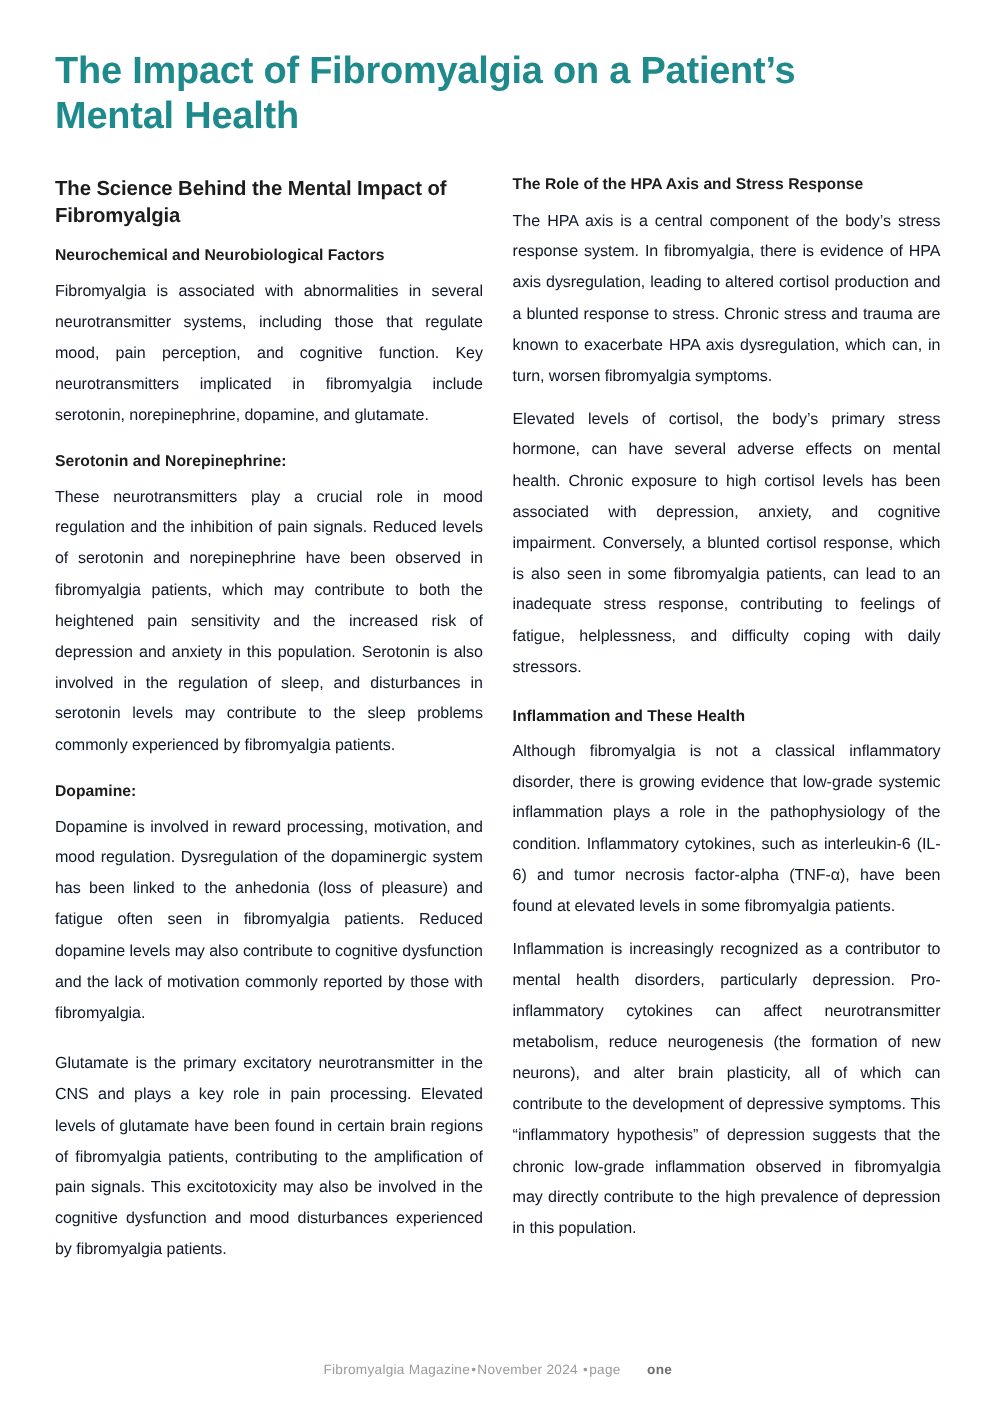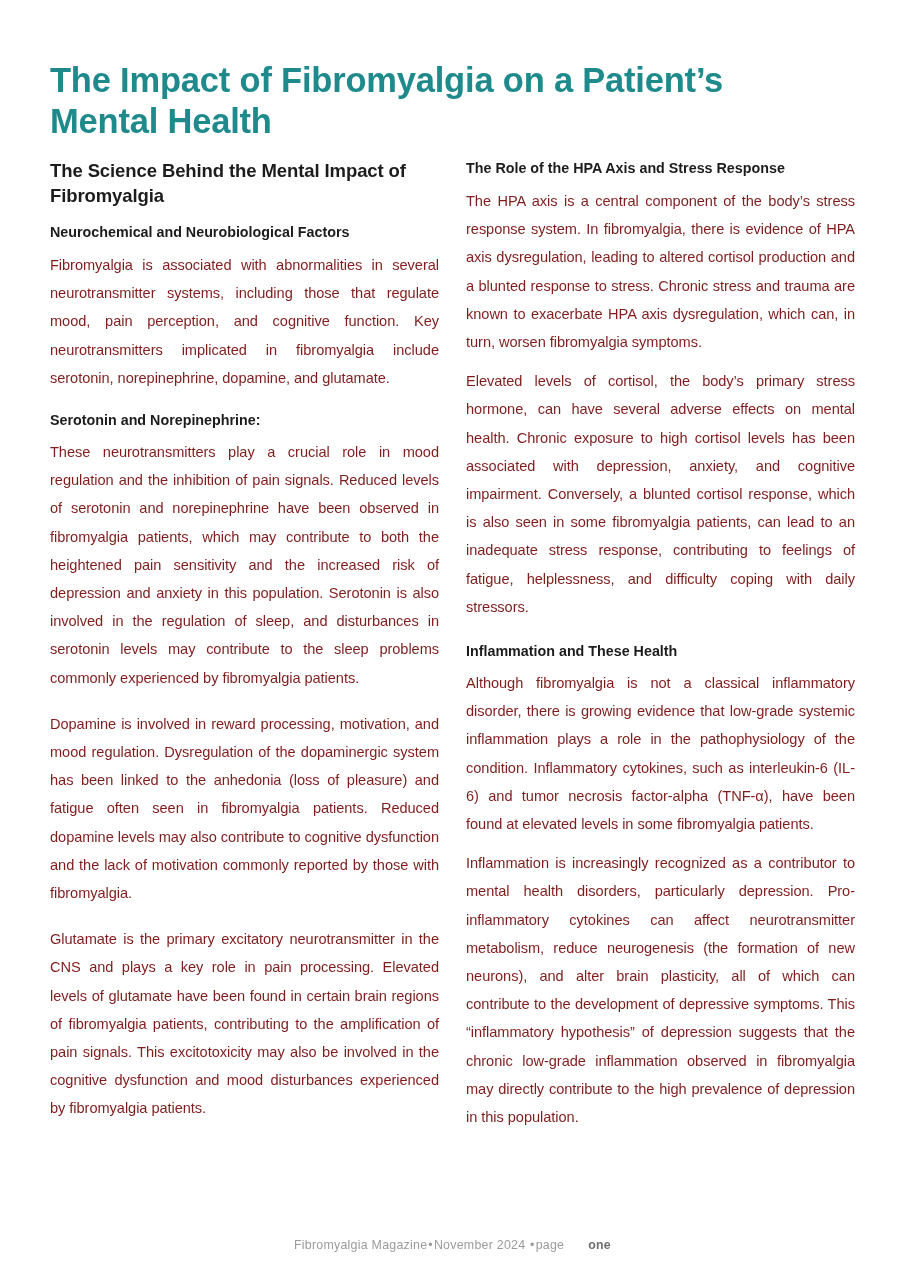--- a/index.html
+++ b/index.html
@@ -22,21 +22,21 @@
     height: 1280px;
     box-sizing: border-box;
     padding: 0;
     background: #fff;
   }
 
   
   .article-title {
     position: absolute;
     left: 50px;
-    top: 60px;
+    top: 44px;
     width: 790px;
     color: #1e8a8c;
     font-size: 34.5px;
     font-weight: 700;
     line-height: 41px;
     letter-spacing: -0.2px;
     margin: 0;
   }
 
   
@@ -75,21 +75,21 @@
     margin-top: 20px;
   }
   .h-sub.tight {
     margin-bottom: 8px;
   }
 
   
   .p-body {
     font-size: 14.6px;
     line-height: 28.2px;
-    color: #7f1d1d;
+    color: #0f172a;
     margin: 0 0 12px 0;
     text-align: justify;
     text-justify: inter-word;
     letter-spacing: -0.05px;
     hyphens: none;
   }
   .p-body:last-child {
     margin-bottom: 0;
   }
   .p-body.gap-after {
@@ -138,20 +138,21 @@
       <h2 class="h-section">The Science Behind the Mental Impact of Fibromyalgia</h2>
 
       <h3 class="h-sub">Neurochemical and Neurobiological Factors</h3>
 
       <p class="p-body gap-after">Fibromyalgia is associated with abnormalities in several neurotransmitter systems, including those that regulate mood, pain perception, and cognitive function. Key neurotransmitters implicated in fibromyalgia include serotonin, norepinephrine, dopamine, and glutamate.</p>
 
       <h3 class="h-sub tight">Serotonin and Norepinephrine:</h3>
 
       <p class="p-body gap-after">These neurotransmitters play a crucial role in mood regulation and the inhibition of pain signals. Reduced levels of serotonin and norepinephrine have been observed in fibromyalgia patients, which may contribute to both the heightened pain sensitivity and the increased risk of depression and anxiety in this population. Serotonin is also involved in the regulation of sleep, and disturbances in serotonin levels may contribute to the sleep problems commonly experienced by fibromyalgia patients.</p>
 
+      <h3 class="h-sub tight">Dopamine:</h3>
 
       <p class="p-body gap-after">Dopamine is involved in reward processing, motivation, and mood regulation. Dysregulation of the dopaminergic system has been linked to the anhedonia (loss of pleasure) and fatigue often seen in fibromyalgia patients. Reduced dopamine levels may also contribute to cognitive dysfunction and the lack of motivation commonly reported by those with fibromyalgia.</p>
 
 
       <p class="p-body">Glutamate is the primary excitatory neurotransmitter in the CNS and plays a key role in pain processing. Elevated levels of glutamate have been found in certain brain regions of fibromyalgia patients, contributing to the amplification of pain signals. This excitotoxicity may also be involved in the cognitive dysfunction and mood disturbances experienced by fibromyalgia patients.</p>
 
     </div>
 
     <div class="col col-right">
 

